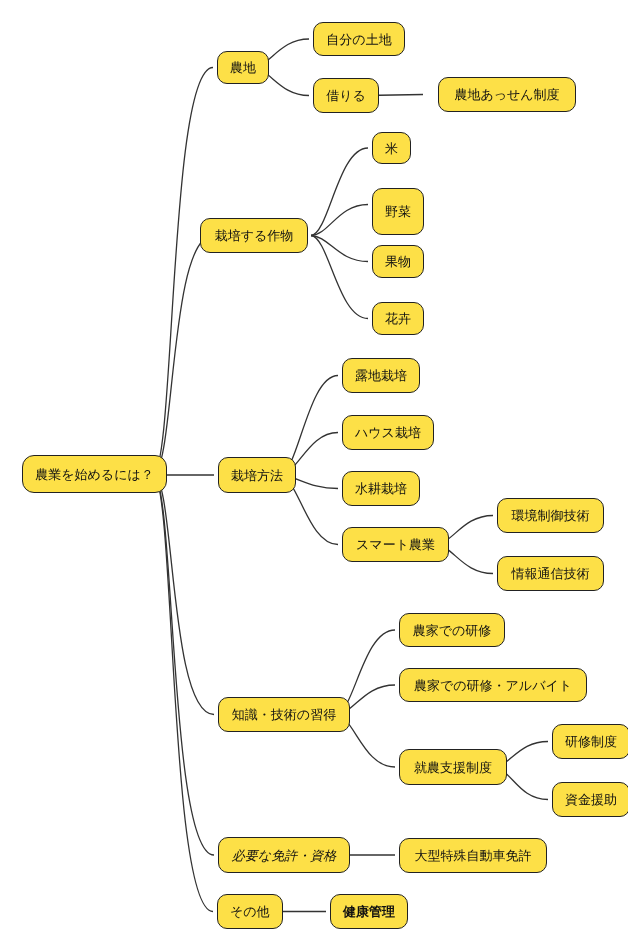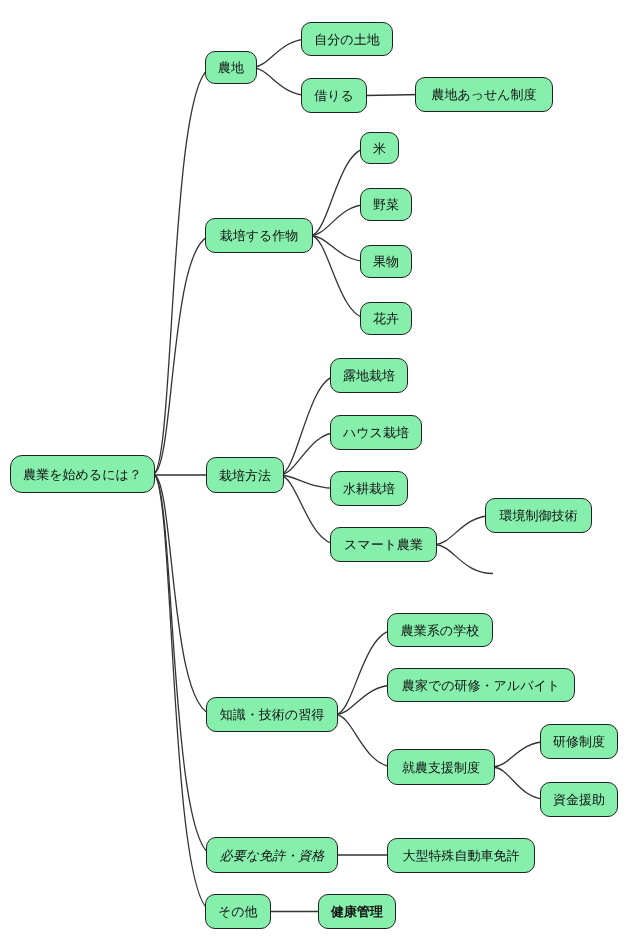--- a/index.html
+++ b/index.html
@@ -21,28 +21,29 @@
   }
   .edges path { stroke: #333333; stroke-width: 1.3; fill: none; }
   .node {
     position: absolute;
     box-sizing: border-box;
     display: flex;
     align-items: center;
     justify-content: center;
     padding: 0 12px;
     height: 35px;
-    background: #86efac;
+    background: #fde047;
     border: 1.4px solid #222222;
     border-radius: 10px;
     color: #111111;
     font-size: 13px;
     line-height: 1;
     white-space: nowrap;
     z-index: 2;
+    margin-left: 12px;
   }
   .node.root {
     border-radius: 12px;
     height: 38px;
   }
 </style>
 </head>
 <body>
 
 <div class="canvas">
@@ -82,42 +83,43 @@
     <path d="M 493 767 C 511 768, 518 799.5, 548 799.5"></path>
 
     <path d="M 336 855 L 395 855"></path>
 
     <path d="M 267 911.5 L 326 911.5"></path>
   </svg>
 
   <div class="node root" style="left:10px; top:455px; min-width:145px;">農業を始めるには？</div>
 
   <div class="node" style="left:205px; top:51px; min-width:49px; height:33px;">農地</div>
-  <div class="node" style="left:205px; top:218px; min-width:108px;">栽培する作物</div>
+  <div class="node" style="left:188px; top:218px; min-width:108px;">栽培する作物</div>
   <div class="node" style="left:206px; top:457px; min-width:76px; height:36px;text-align:center;">栽培方法</div>
   <div class="node" style="left:206px; top:697px; min-width:132px;">知識・技術の習得</div>
   <div class="node" style="left:206px; top:837px; min-width:132px; height:36px;font-style:italic;">必要な免許・資格</div>
   <div class="node" style="left:205px; top:894px; min-width:64px;">その他</div>
 
   <div class="node" style="left:301px; top:22px; min-width:92px; height:34px;">自分の土地</div>
   <div class="node" style="left:301px; top:78px; min-width:66px;">借りる</div>
-  <div class="node" style="left:415px; top:77px; min-width:138px;">農地あっせん制度</div>
+  <div class="node" style="left:426px; top:77px; min-width:138px;">農地あっせん制度</div>
 
   <div class="node" style="left:360px; top:132px; min-width:36px; height:32px;">米</div>
-  <div class="node" style="left:360px; top:188px; min-width:47px; height:33px;">野菜</div>
+  <div class="node" style="left:360px; top:188px; min-width:47px; height:47px;">野菜</div>
   <div class="node" style="left:360px; top:245px; min-width:47px; height:33px;">果物</div>
   <div class="node" style="left:360px; top:302px; min-width:47px; height:33px;">花卉</div>
 
   <div class="node" style="left:330px; top:358px; min-width:77px;">露地栽培</div>
   <div class="node" style="left:330px; top:415px; min-width:90px;">ハウス栽培</div>
   <div class="node" style="left:330px; top:471px; min-width:77px;">水耕栽培</div>
   <div class="node" style="left:330px; top:527px; min-width:107px;">スマート農業</div>
   <div class="node" style="left:485px; top:498px; min-width:107px;">環境制御技術</div>
+  <div class="node" style="left:485px; top:556px; min-width:107px;">情報通信技術</div>
 
-  <div class="node" style="left:387px; top:613px; min-width:106px; height:34px;">農業系の学校</div>
+  <div class="node" style="left:387px; top:613px; min-width:106px; height:34px;">農家での研修</div>
   <div class="node" style="left:387px; top:668px; min-width:188px; height:34px;">農家での研修・アルバイト</div>
   <div class="node" style="left:387px; top:749px; min-width:108px; height:36px;">就農支援制度</div>
   <div class="node" style="left:540px; top:724px; min-width:77px;">研修制度</div>
   <div class="node" style="left:387px; top:838px; min-width:148px;">大型特殊自動車免許</div>
 
   <div class="node" style="left:540px; top:782px; min-width:77px;">資金援助</div>
 
   <div class="node" style="left:318px; top:894px; min-width:77px;font-weight:bold;">健康管理</div>
 
 </div>

